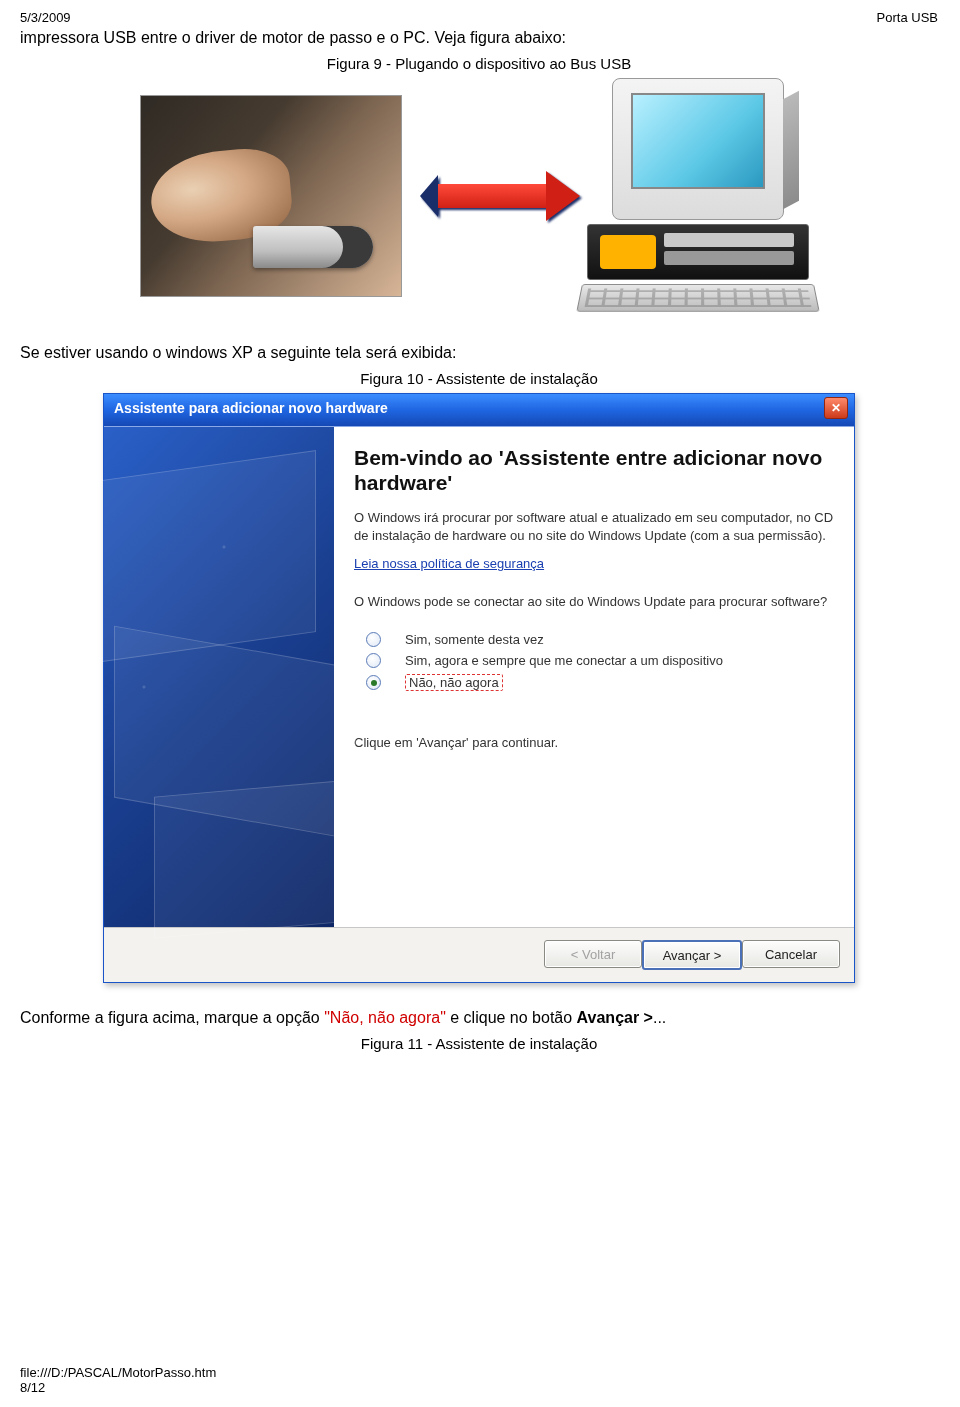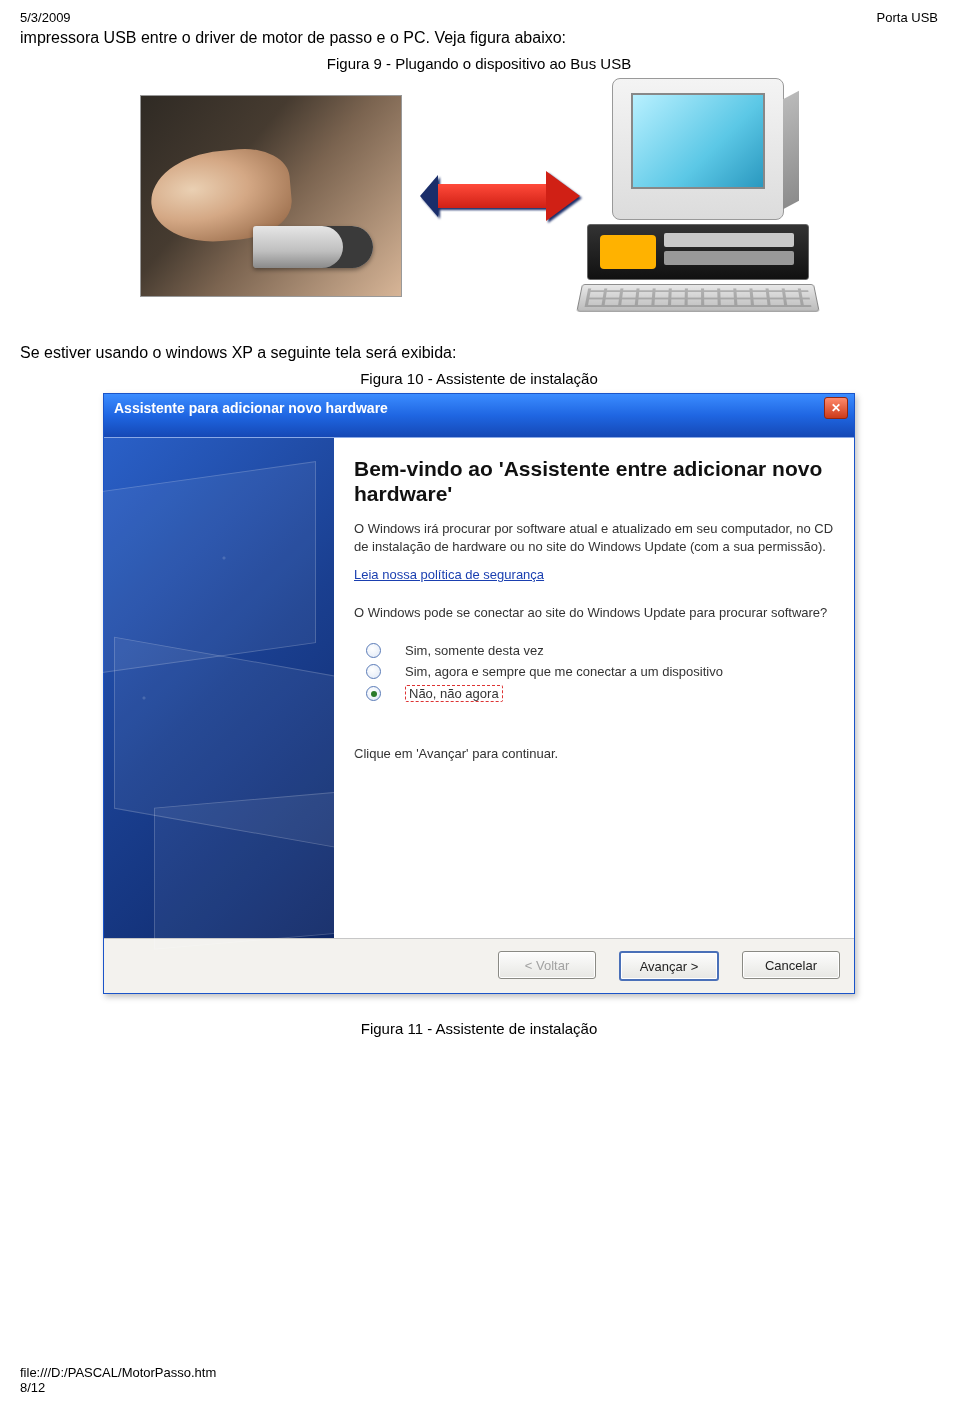--- a/index.html
+++ b/index.html
@@ -176,21 +176,21 @@
   }
   .titlebar {
     height: 28px;
     background: linear-gradient(180deg, #3b8cff 0%, #1f66e2 50%, #1548b5 100%);
     display: flex;
     align-items: center;
     justify-content: space-between;
     color: #fff;
     font-size: 14px;
     font-weight: bold;
-    padding: 0 6px 15px 10px;
+    padding: 0 6px 4px 10px;
     gap: 12px;
   }
   .win-close {
     width: 22px; height: 20px;
     background: linear-gradient(180deg, #ff8a6b, #cc3a1a);
     border: 1px solid #912612;
     border-radius: 3px;
     color: #fff;
     font-size: 12px;
     font-weight: bold;
@@ -269,21 +269,21 @@
   }
   .continue-hint {
     margin-top: 40px;
   }
   .button-row {
     background: #f3f2ee;
     border-top: 1px solid #c7c7c7;
     padding: 12px 14px;
     display: flex;
     justify-content: flex-end;
-    gap: 23px;
+    gap: 0;
   }
   .btn {
     min-width: 96px;
     height: 26px;
     font-size: 13px;
     font-family: Tahoma, Arial, sans-serif;
     background: linear-gradient(180deg, #fdfdfd, #e7e7e3);
     border: 1px solid #8a8a84;
     border-radius: 3px;
     display: flex;
@@ -380,20 +380,23 @@
         <p class="w-para continue-hint">Clique em 'Avançar' para continuar.</p>
       </div>
     </div>
     <div class="button-row">
       <div class="btn disabled">&lt; Voltar</div>
       <div class="btn default">Avançar &gt;</div>
       <div class="btn">Cancelar</div>
     </div>
   </div>
 
+  <div class="post-text">
+    <span>Conforme a figura acima, marque a opção </span><span class="red">"Não, não agora"</span><span> e clique no botão </span><span class="bold">Avançar &gt;</span><span>...</span>
+  </div>
 
   <div class="caption">Figura 11 - Assistente de instalação</div>
 
   <div class="footer-row">
     <span>file:///D:/PASCAL/MotorPasso.htm</span>
     <span>8/12</span>
   </div>
 </div>
 
 </body></html>

